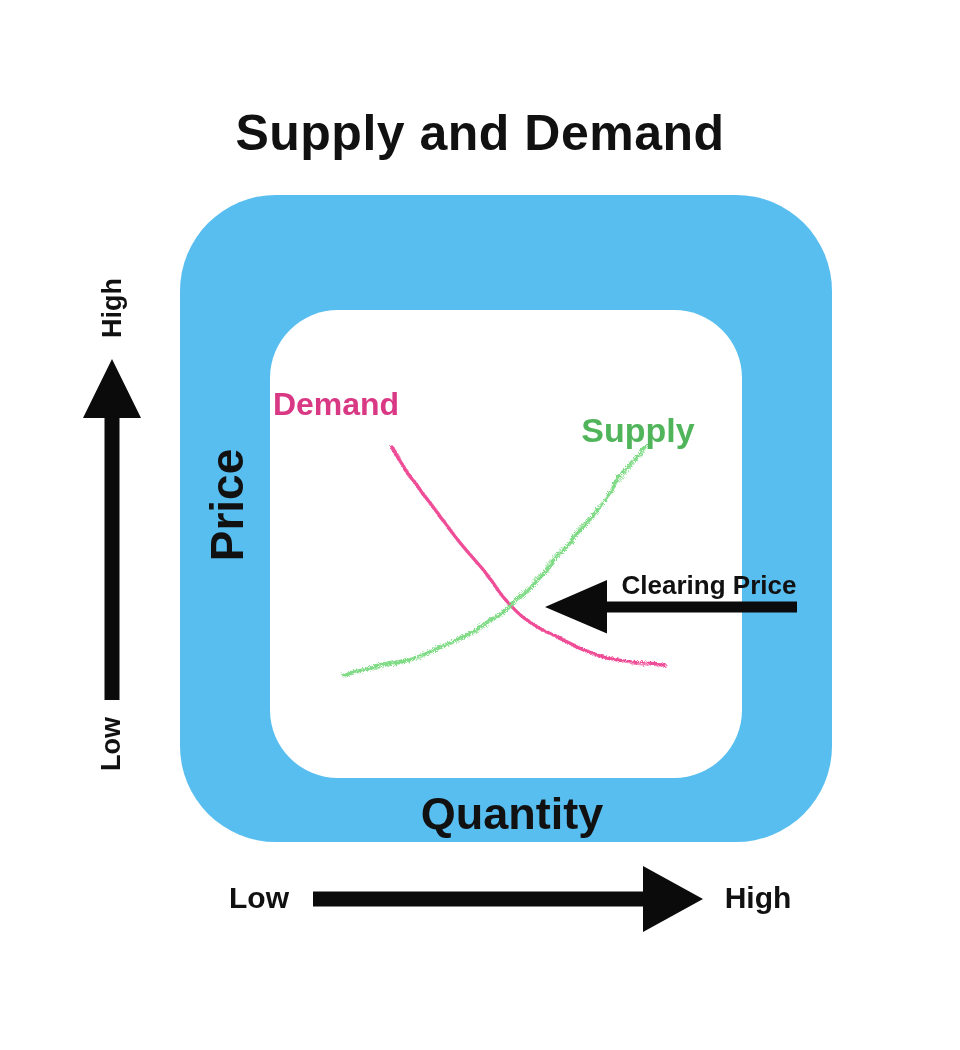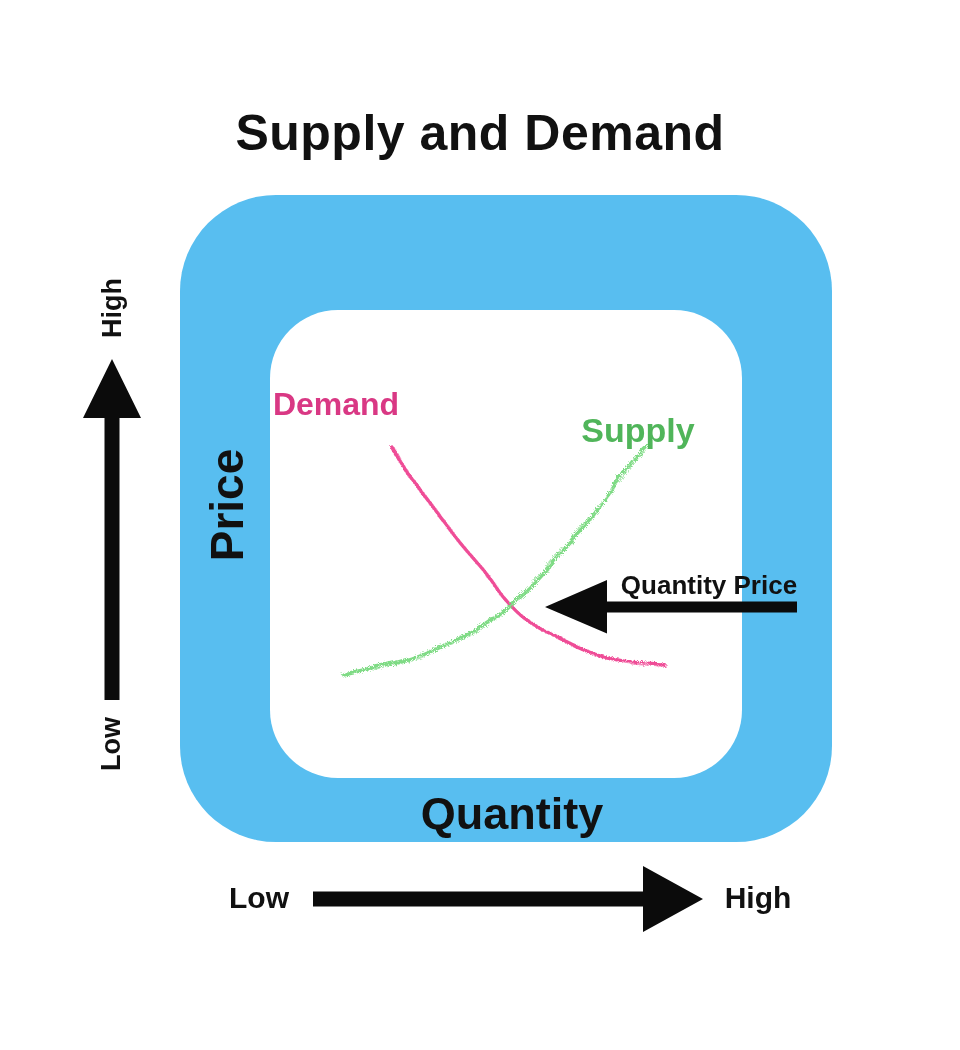--- a/index.html
+++ b/index.html
@@ -58,21 +58,21 @@
       <path id="demand-ghost" class="curve ghost" filter="url(#crayonB)" transform="translate(1,0.5)" d="M391,446C393,449.5 398.1666666666667,459.6666666666667 403,467C407.8333333333333,474.3333333333333 413.8333333333333,481.6666666666667 420,490C426.1666666666667,498.3333333333333 433.3333333333333,508.1666666666667 440,517C446.6666666666667,525.8333333333334 452.8333333333333,534.1666666666666 460,543C467.1666666666667,551.8333333333334 475.8333333333333,561 483,570C490.1666666666667,579 496.3333333333333,589.1666666666666 503,597C509.6666666666667,604.8333333333334 515.1666666666666,611 523,617C530.8333333333334,623 539.3333333333334,627.5 550,633C560.6666666666666,638.5 574.8333333333334,645.5 587,650C599.1666666666666,654.5 610.3333333333334,657.8333333333334 623,660C635.6666666666666,662.1666666666666 656.3333333333334,662.5 663,663" stroke="#EF4D97"></path>
     </g>
     <g>
       <path id="supply-main" class="curve" filter="url(#crayonA)" d="M342,673C346.6666666666667,672 358.6666666666667,669.6666666666666 370,667C381.3333333333333,664.3333333333334 396.6666666666667,661.5 410,657C423.3333333333333,652.5 437.8333333333333,645.6666666666666 450,640C462.1666666666667,634.3333333333334 473,629.1666666666666 483,623C493,616.8333333333334 501,610.6666666666666 510,603C519,595.3333333333334 528.1666666666666,586.3333333333334 537,577C545.8333333333334,567.6666666666666 554.1666666666666,557 563,547C571.8333333333334,537 581,528.1666666666666 590,517C599,505.8333333333333 609.1666666666666,490.6666666666667 617,480C624.8333333333334,469.3333333333333 631.8333333333334,459.3333333333333 637,453C642.1666666666666,446.6666666666667 646.1666666666666,443.8333333333333 648,442" stroke="#7FDB85"></path>
       <path id="supply-ghost" class="curve ghost" filter="url(#crayonB)" transform="translate(-1,0.5)" d="M342,673C346.6666666666667,672 358.6666666666667,669.6666666666666 370,667C381.3333333333333,664.3333333333334 396.6666666666667,661.5 410,657C423.3333333333333,652.5 437.8333333333333,645.6666666666666 450,640C462.1666666666667,634.3333333333334 473,629.1666666666666 483,623C493,616.8333333333334 501,610.6666666666666 510,603C519,595.3333333333334 528.1666666666666,586.3333333333334 537,577C545.8333333333334,567.6666666666666 554.1666666666666,557 563,547C571.8333333333334,537 581,528.1666666666666 590,517C599,505.8333333333333 609.1666666666666,490.6666666666667 617,480C624.8333333333334,469.3333333333333 631.8333333333334,459.3333333333333 637,453C642.1666666666666,446.6666666666667 646.1666666666666,443.8333333333333 648,442" stroke="#7FDB85"></path>
     </g>
   </svg>
 
   <div class="c lbl-demand" style="color: rgb(217, 56, 132);">Demand</div>
   <div class="c lbl-supply" style="color: rgb(80, 181, 90);">Supply</div>
-  <div class="c lbl-clearing">Quantity Price</div>
+  <div class="c lbl-clearing">Clearing Price</div>
 
   <div class="c v lbl-price">Price</div>
   <div class="c v lbl-high-left">High</div>
   <div class="c v lbl-low-left">Low</div>
 
   <div class="c lbl-quantity">Quantity</div>
   <div class="c lbl-low-bottom">Low</div>
   <div class="c lbl-high-bottom">High</div>
 
 </div>

